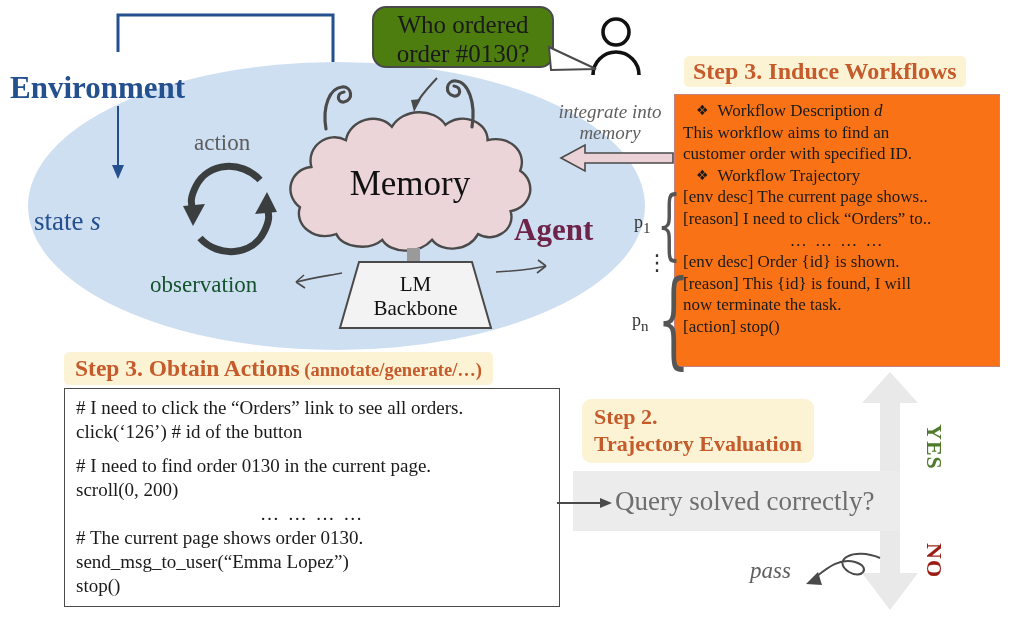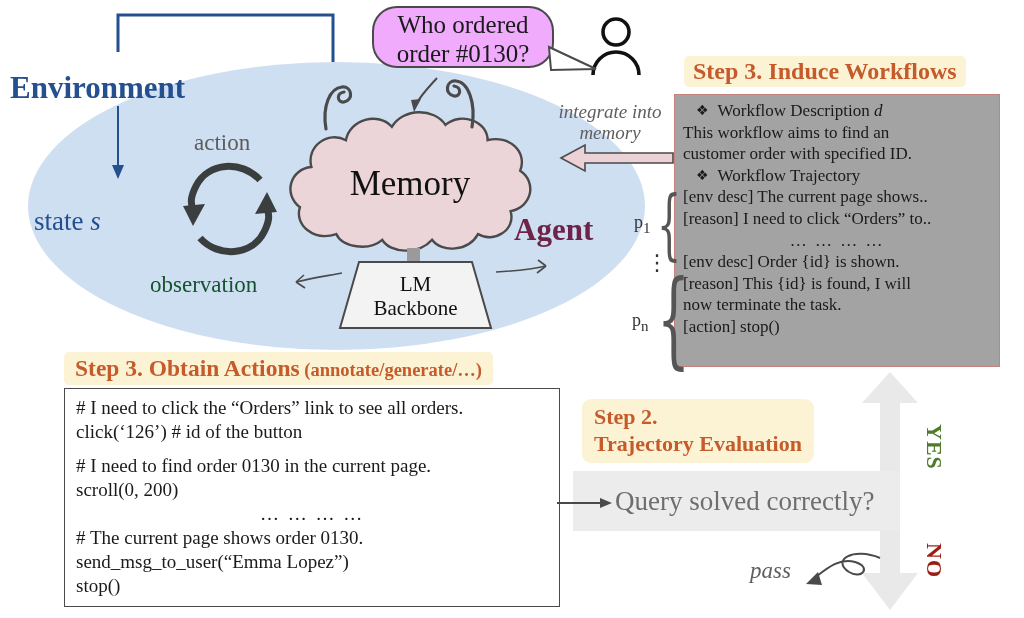--- a/index.html
+++ b/index.html
@@ -16,35 +16,35 @@
   #state-label{left:34px;top:206px;font-size:27px;color:#24508f;}
   #action-label{left:194px;top:130px;font-size:23px;color:#5c5c5c;}
   #observation-label{left:150px;top:272px;font-size:23px;color:#14532d;}
   #agent-label{left:514px;top:212px;font-size:31px;font-weight:bold;color:#6d2448;text-align:center;}
   #memory-label{left:330px;top:164px;width:160px;text-align:center;font-size:35px;color:#111;}
   #lm-label{left:338px;top:272px;width:155px;text-align:center;font-size:21px;line-height:1.15;color:#111;}
   #integrate-label{left:551px;top:102px;width:118px;text-align:center;font-style:italic;
                    font-size:19px;line-height:1.08;color:#5f5f5f;}
 
   
-  #speech-bubble{left:372px;top:6px;width:182px;height:62px;background:#f0abfc;border:2px solid #4a4a4a;
-                 border-radius:25px;text-align:center;font-size:25px;line-height:1.16;padding-top:2px;box-sizing:border-box;}
+  #speech-bubble{left:372px;top:6px;width:182px;height:62px;background:#4d7c0f;border:2px solid #4a4a4a;
+                 border-radius:14px;text-align:center;font-size:25px;line-height:1.16;padding-top:2px;box-sizing:border-box;}
 
   
   .step-title{background:#fcf3d5;color:#c55a2b;font-weight:bold;border-radius:5px;}
   #step1-title{left:64px;top:352px;font-size:23.5px;padding:3px 11px;}
   #step1-title .suffix{font-size:18.5px;}
   #step2-title{left:582px;top:399px;font-size:22px;line-height:1.22;padding:5px 12px;border-radius:9px;}
   #step3-title{left:684px;top:56px;font-size:24px;padding:2px 9px;}
 
   
   #step1-box{left:64px;top:388px;width:496px;height:219px;background:#fff;border:1.6px solid #4a4a4a;
              box-sizing:border-box;padding:7px 11px;font-size:19px;line-height:24px;}
   #step1-box .gap{height:10px;}
-  #step3-box{left:674px;top:94px;width:326px;height:273px;background:#a3a3a3;border:1.6px solid #c5837d;
+  #step3-box{left:674px;top:94px;width:326px;height:273px;background:#f97316;border:1.6px solid #c5837d;
              box-sizing:border-box;padding:5px 8px;font-size:17px;line-height:21.6px;}
   .center-line{text-align:center;letter-spacing:2px;}
   .bullet{display:inline-block;margin:0 9px 0 13px;font-size:14px;vertical-align:1px;}
 
   
   .p-label{font-size:18px;color:#333;}
   #p1-label{left:634px;top:212px;}
   #pn-label{left:632px;top:310px;}
   .brace{color:#555;transform-origin:0 0;transform:scaleX(0.5);font-family:"DejaVu Serif",serif;font-weight:400;}
   #p1-brace{left:657px;top:192px;font-size:76px;line-height:64px;}

